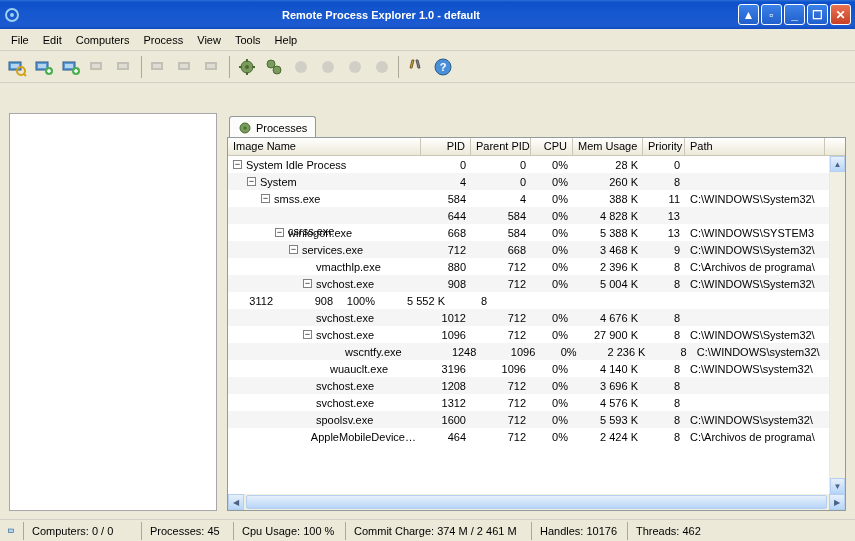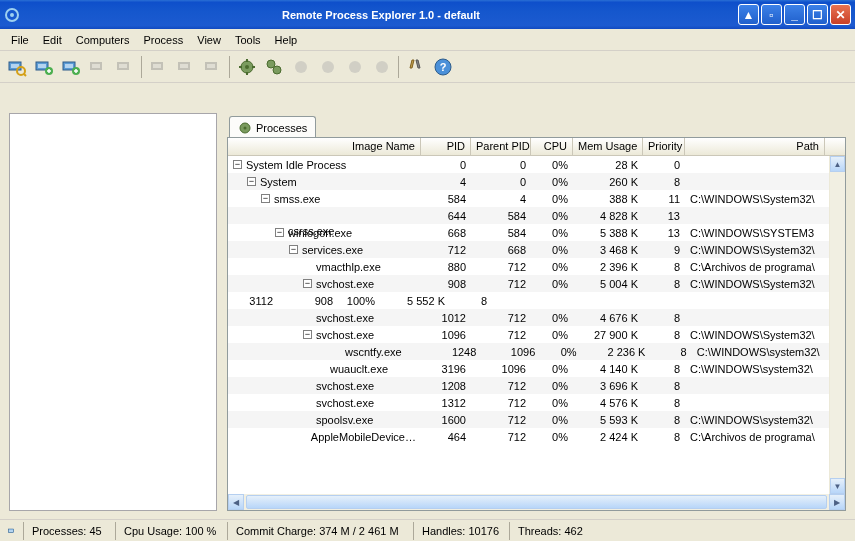--- a/index.html
+++ b/index.html
@@ -30,21 +30,21 @@
 
 .sidebar { position: absolute; top: 28px; left: 6px; width: 208px; bottom: 8px; background: white; border: 1px solid #A7A6AA; }
 
 .main-panel { position: absolute; top: 28px; left: 224px; right: 6px; bottom: 8px; }
 .tabs { height: 24px; display: flex; align-items: flex-end; padding-left: 2px; }
 .tab { height: 22px; background: #FCFCFA; border: 1px solid #919B9C; border-bottom: none; border-radius: 3px 3px 0 0; padding: 2px 8px; display: flex; align-items: center; gap: 4px; position: relative; top: 1px; }
 .tab svg { width: 14px; height: 14px; }
 
 .table-wrap { position: absolute; top: 24px; left: 0; right: 0; bottom: 0; background: white; border: 1px solid #919B9C; }
 .table-header { height: 18px; background: linear-gradient(to bottom, #FFFFFF, #ECE9D8); display: flex; border-bottom: 1px solid #CBC7B8; }
-.th { padding: 2px 5px; border-right: 1px solid #CBC7B8; font-size: 11px; color: #000; white-space: nowrap; overflow: hidden; text-align: right; }
+.th { padding: 2px 5px; border-right: 1px solid #CBC7B8; font-size: 11px; color: #000; white-space: nowrap; overflow: hidden; }
 .th.right { text-align: right; }
 
 .table-body { position: absolute; top: 18px; left: 0; right: 16px; bottom: 16px; overflow: hidden; }
 .row { height: 17px; display: flex; align-items: center; font-size: 11px; }
 .row.alt { background: #F5F5F5; }
 .cell { padding: 0 5px; white-space: nowrap; overflow: hidden; }
 .cell.right { text-align: right; }
 .cell.name { display: flex; align-items: center; }
 .tree-toggle { width: 9px; height: 9px; border: 1px solid #808080; display: inline-flex; align-items: center; justify-content: center; margin-right: 4px; font-size: 9px; line-height: 1; background: white; color: #000; cursor: pointer; }
 .tree-spacer { display: inline-block; }
@@ -457,18 +457,19 @@
   </div>
 </div>
 
 <div class="statusbar">
   <div class="status-cell" style="width:24px">
     <svg viewBox="0 0 14 14">
         <rect x="1" y="3" width="10" height="7" fill="#5B9BD5" stroke="#2E5C8A"></rect>
         <rect x="2" y="4" width="8" height="5" fill="#B4D4F0"></rect>
       </svg>
   </div>
+  <div class="status-cell" style="width:118px">Computers: 0 / 0</div>
   <div class="status-cell" style="width:92px">Processes: 45</div>
   <div class="status-cell" style="width:112px">Cpu Usage: 100 %</div>
   <div class="status-cell" style="width:186px">Commit Charge: 374 M / 2 461 M</div>
   <div class="status-cell" style="width:96px">Handles: 10176</div>
   <div class="status-cell" style="flex:1;border-right:none">Threads: 462</div>
 </div>
 
 </body></html>

